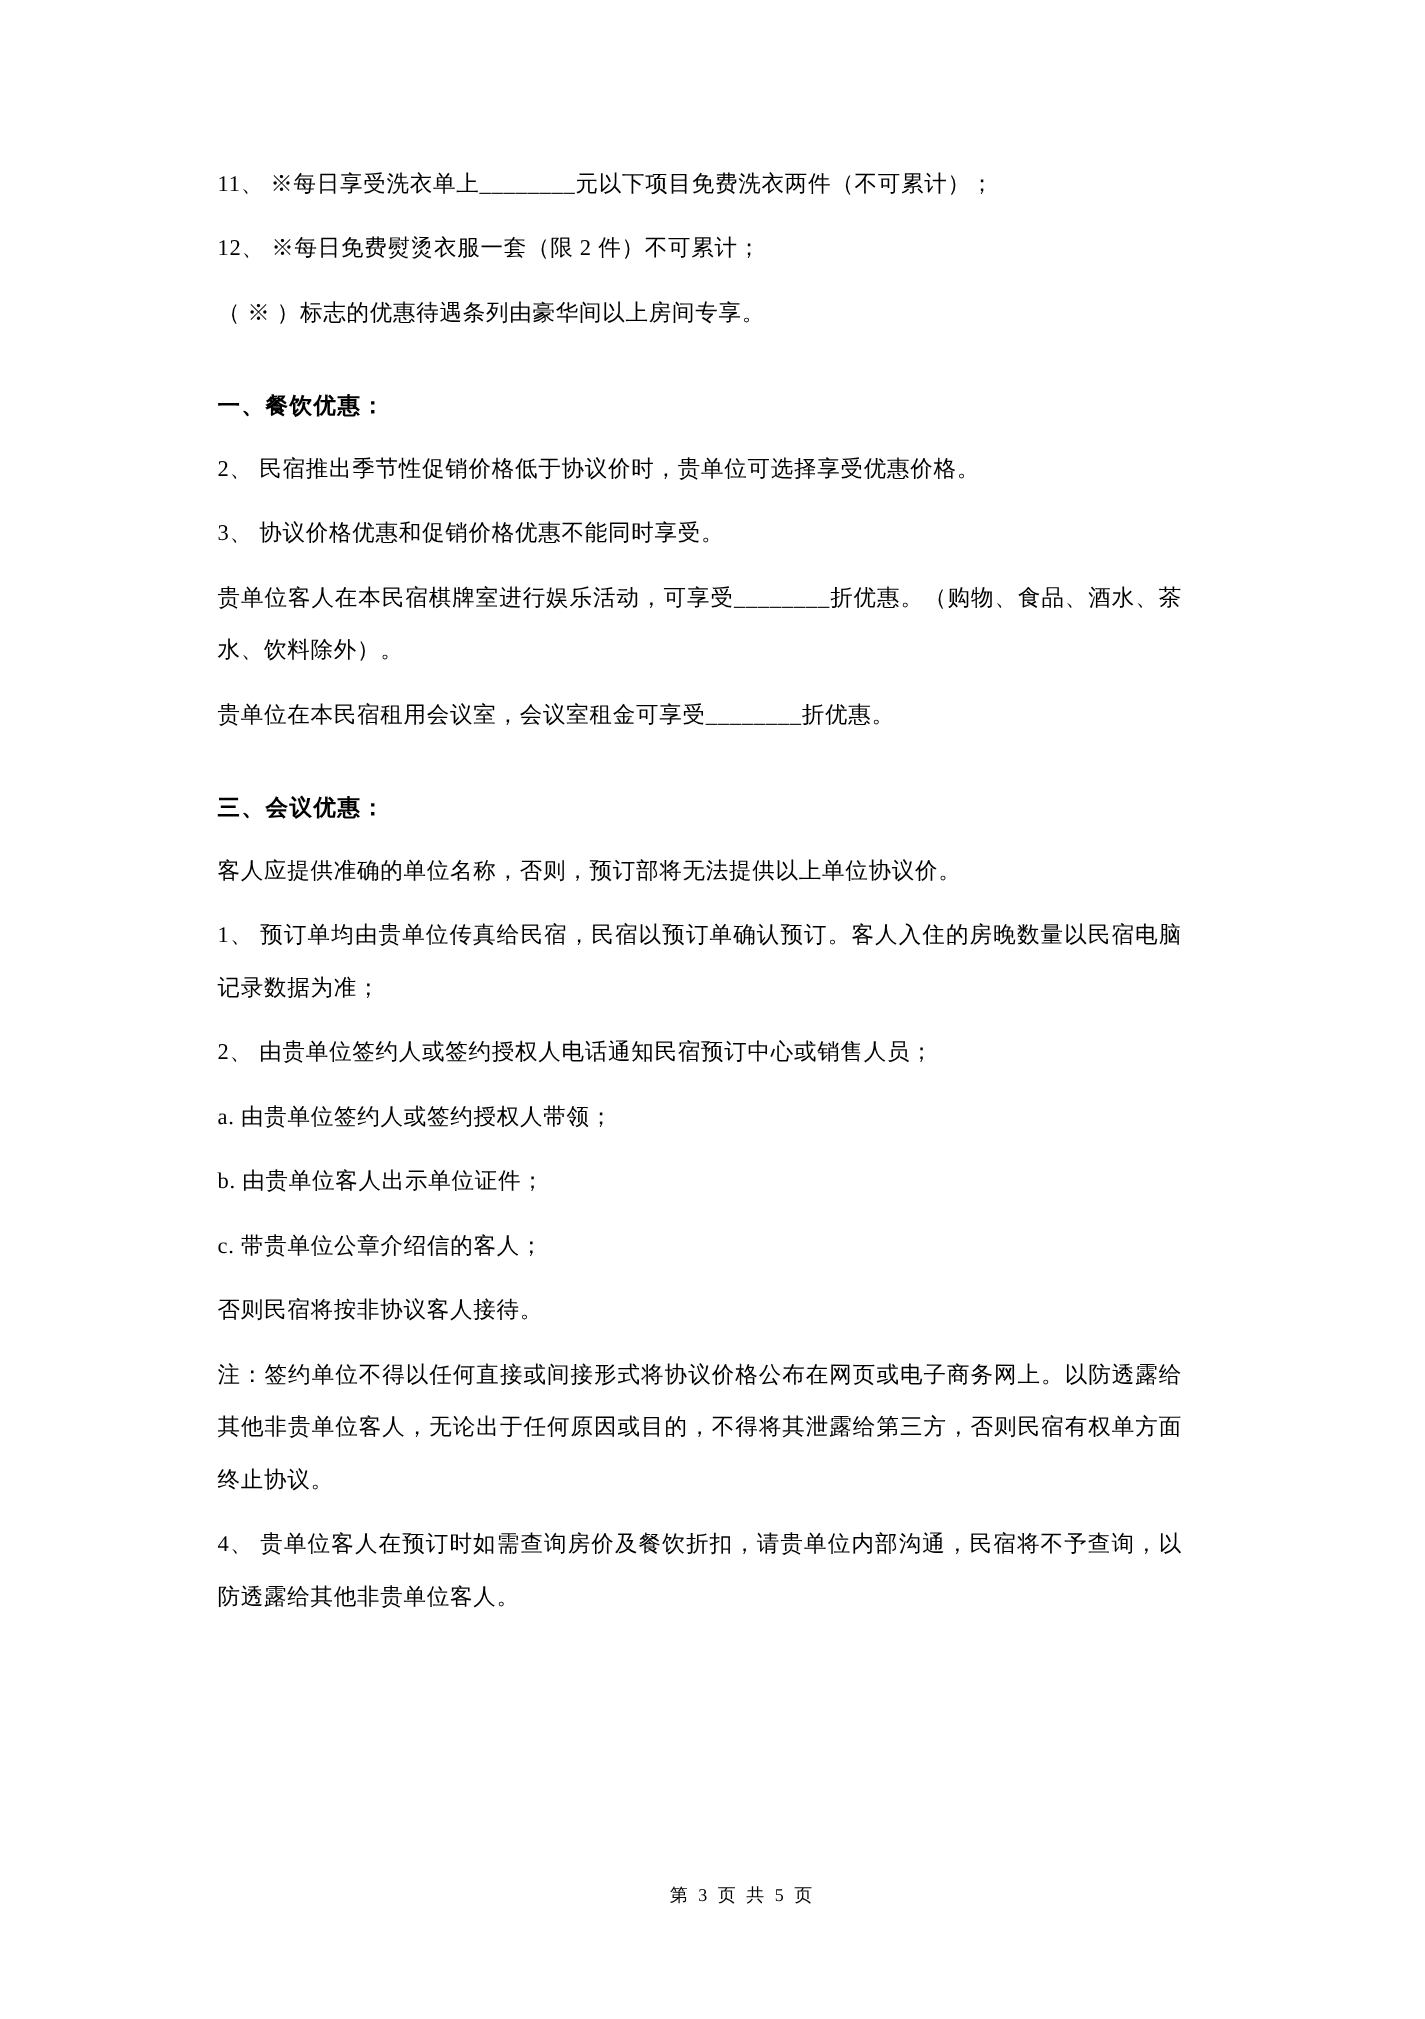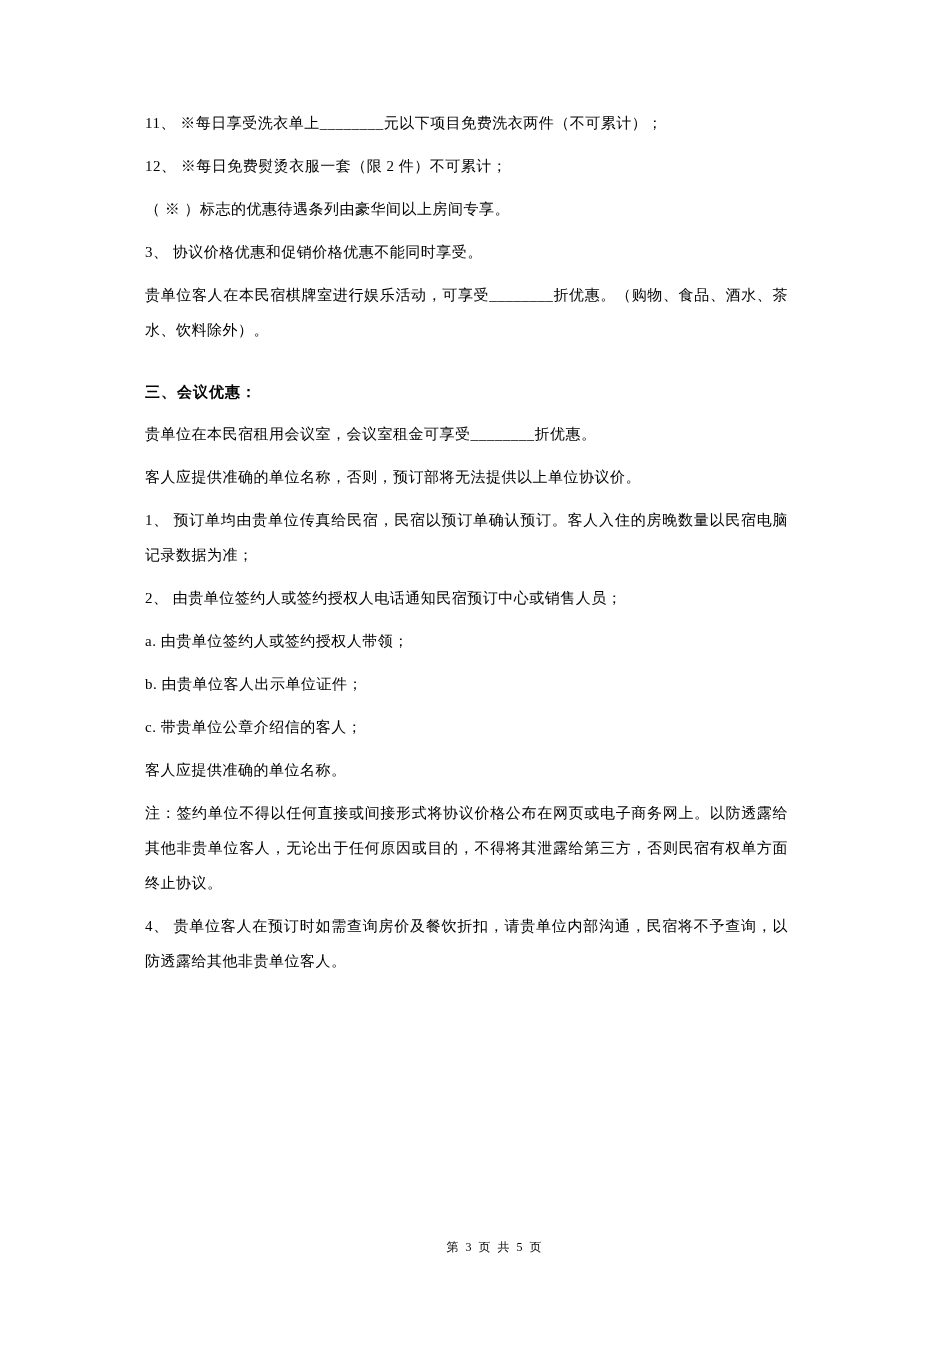--- a/index.html
+++ b/index.html
@@ -28,51 +28,53 @@
     word-break: break-all;
   }
   .para.heading {
     font-weight: bold;
     margin-top: 26px;
     font-family: "Liberation Sans", "DejaVu Sans", sans-serif;
     letter-spacing: 1px;
   }
   .footer {
     position: absolute;
-    bottom: 90px;
+    bottom: 74px;
     left: 0;
     width: 950px;
     text-align: center;
     font-size: 12px;
     letter-spacing: 2px;
     color: #000000;
     font-family: "Liberation Serif", "DejaVu Serif", serif;
     padding-left: 40px;
   }
 </style>
 </head>
 <body>
 
 <div class="page">
 
   <p class="para">11、 ※每日享受洗衣单上________元以下项目免费洗衣两件（不可累计）；</p>
   <p class="para">12、 ※每日免费熨烫衣服一套（限 2 件）不可累计；</p>
   <p class="para">（ ※ ）标志的优惠待遇条列由豪华间以上房间专享。</p>
 
+  <p class="para heading">一、餐饮优惠：</p>
+  <p class="para">2、 民宿推出季节性促销价格低于协议价时，贵单位可选择享受优惠价格。</p>
   <p class="para">3、 协议价格优惠和促销价格优惠不能同时享受。</p>
 
   <p class="para">贵单位客人在本民宿棋牌室进行娱乐活动，可享受________折优惠。（购物、食品、酒水、茶水、饮料除外）。</p>
 
+  <p class="para">贵单位在本民宿租用会议室，会议室租金可享受________折优惠。</p>
   <p class="para heading">三、会议优惠：</p>
-  <p class="para">贵单位在本民宿租用会议室，会议室租金可享受________折优惠。</p>
   <p class="para">客人应提供准确的单位名称，否则，预订部将无法提供以上单位协议价。</p>
   <p class="para">1、  预订单均由贵单位传真给民宿，民宿以预订单确认预订。客人入住的房晚数量以民宿电脑记录数据为准；</p>
   <p class="para">2、  由贵单位签约人或签约授权人电话通知民宿预订中心或销售人员；</p>
   <p class="para">a.  由贵单位签约人或签约授权人带领；</p>
   <p class="para">b.  由贵单位客人出示单位证件；</p>
   <p class="para">c.  带贵单位公章介绍信的客人；</p>
-  <p class="para">客人应提供准确的单位名称。</p>
+  <p class="para">否则民宿将按非协议客人接待。</p>
   <p class="para">注：签约单位不得以任何直接或间接形式将协议价格公布在网页或电子商务网上。以防透露给其他非贵单位客人，无论出于任何原因或目的，不得将其泄露给第三方，否则民宿有权单方面终止协议。</p>
   <p class="para">4、  贵单位客人在预订时如需查询房价及餐饮折扣，请贵单位内部沟通，民宿将不予查询，以防透露给其他非贵单位客人。</p>
 
   <div class="footer">第 3 页 共 5 页</div>
 
 </div>
 
 </body></html>

